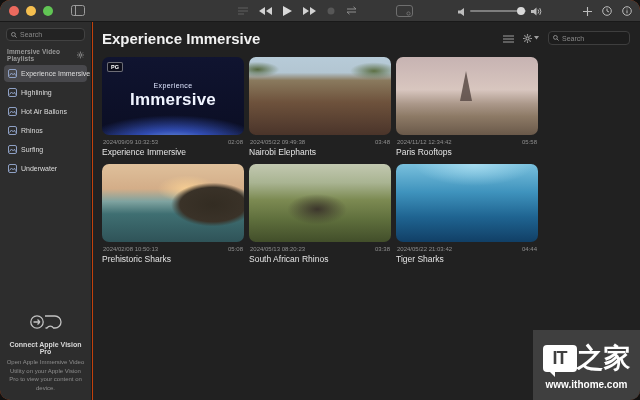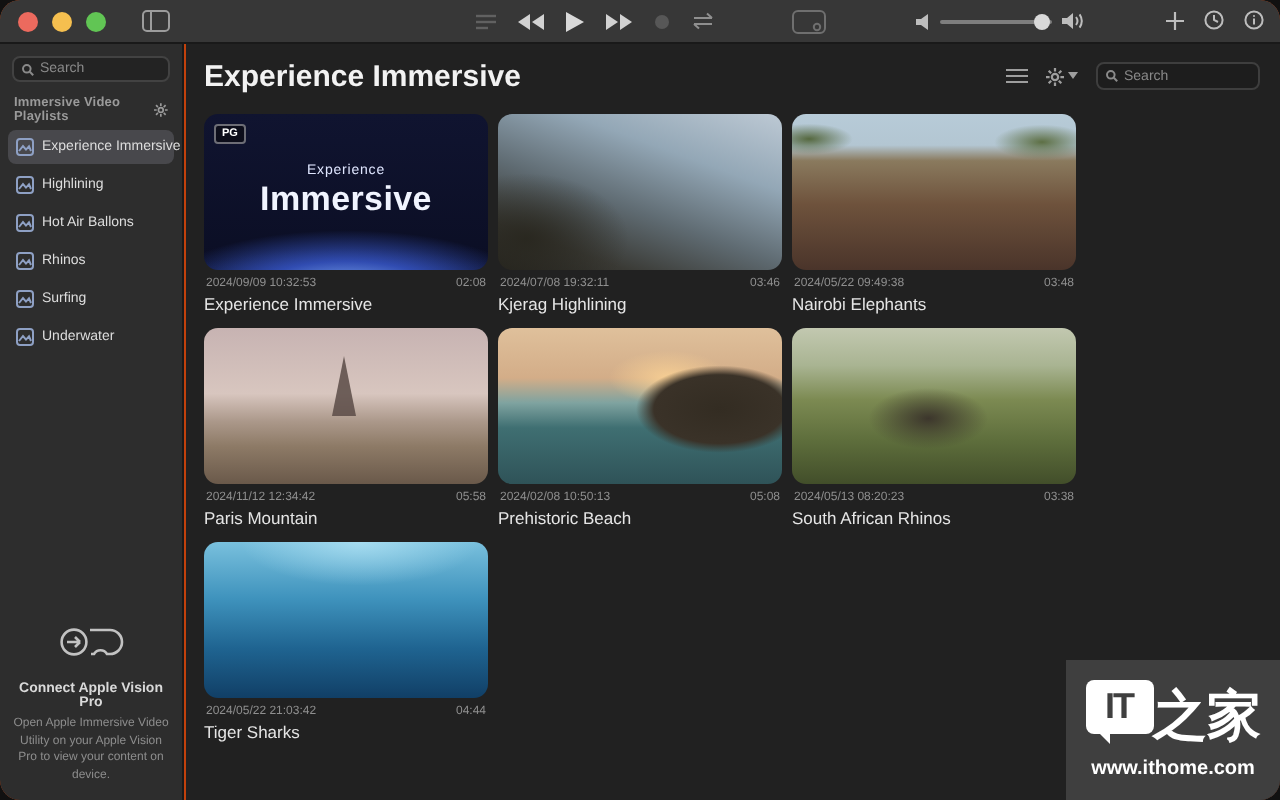--- a/index.html
+++ b/index.html
@@ -79,21 +79,21 @@
       linear-gradient(180deg,#dfc09b 0%,#d3ad88 32%,#7fa3a0 48%,#3f6f72 64%,#2f5358 100%); }
   .thumb-6 { background:
       radial-gradient(30% 28% at 48% 58%, #3c362c 0%, rgba(60,54,44,0) 70%),
       linear-gradient(180deg,#c2c8b0 0%,#a9b492 24%,#7c8a52 46%,#5e6e3c 72%,#424e2a 100%); }
   .thumb-7 { background:
       radial-gradient(60% 40% at 55% 0%, rgba(190,235,250,.65) 0%, rgba(190,235,250,0) 70%),
       linear-gradient(180deg,#79c0dd 0%,#3f93bd 36%,#1f6491 68%,#113f66 100%); }
 
   
   .watermark { position:absolute; right:0; bottom:0; width:107px; height:70px; background:#3f3f3f; display:flex; flex-direction:column; align-items:center; justify-content:center; gap:3px; }
-  .wm-row { display:flex; align-items:flex-start; gap:0; }
+  .wm-row { display:flex; align-items:center; gap:0; }
   .it-box { position:relative; width:34px; height:27px; background:#fff; border-radius:4px; display:flex; align-items:center; justify-content:center; color:#3f3f3f; font-weight:bold; font-size:18px; letter-spacing:-1px; }
   .it-box::after { content:""; position:absolute; left:5px; bottom:-5px; border-left:7px solid transparent; border-right:0 solid transparent; border-top:7px solid #fff; }
   .wm-cn { color:#fff; font-size:27px; font-weight:bold; font-family:"DejaVu Sans",sans-serif; }
   .wm-url { color:#fff; font-size:10px; font-weight:bold; }
 </style>
 </head>
 <body>
 
 <div class="window">
 
@@ -327,55 +327,47 @@
             <span class="ei-large">Immersive</span>
           </span>
         </div>
         <div class="meta">
           <span>2024/09/09 10:32:53</span>
           <span>02:08</span>
         </div>
         <div class="v-title">Experience Immersive</div>
       </div>
 
-      <div class="card">
-        <div class="thumb thumb-1"></div>
-        <div class="meta">
-          <span>2024/07/08 19:32:11</span>
-          <span>03:46</span>
-        </div>
-        <div class="v-title">Kjerag Highlining</div>
-      </div>
 
 
       <div class="card">
         <div class="thumb thumb-3"></div>
         <div class="meta">
           <span>2024/05/22 09:49:38</span>
           <span>03:48</span>
         </div>
         <div class="v-title">Nairobi Elephants</div>
       </div>
 
       <div class="card">
         <div class="thumb thumb-4"></div>
         <div class="meta">
           <span>2024/11/12 12:34:42</span>
           <span>05:58</span>
         </div>
-        <div class="v-title">Paris Mountain</div>
+        <div class="v-title">Paris Rooftops</div>
       </div>
 
       <div class="card">
         <div class="thumb thumb-5"></div>
         <div class="meta">
           <span>2024/02/08 10:50:13</span>
           <span>05:08</span>
         </div>
-        <div class="v-title">Prehistoric Beach</div>
+        <div class="v-title">Prehistoric Sharks</div>
       </div>
 
       <div class="card">
         <div class="thumb thumb-6"></div>
         <div class="meta">
           <span>2024/05/13 08:20:23</span>
           <span>03:38</span>
         </div>
         <div class="v-title">South African Rhinos</div>
       </div>

